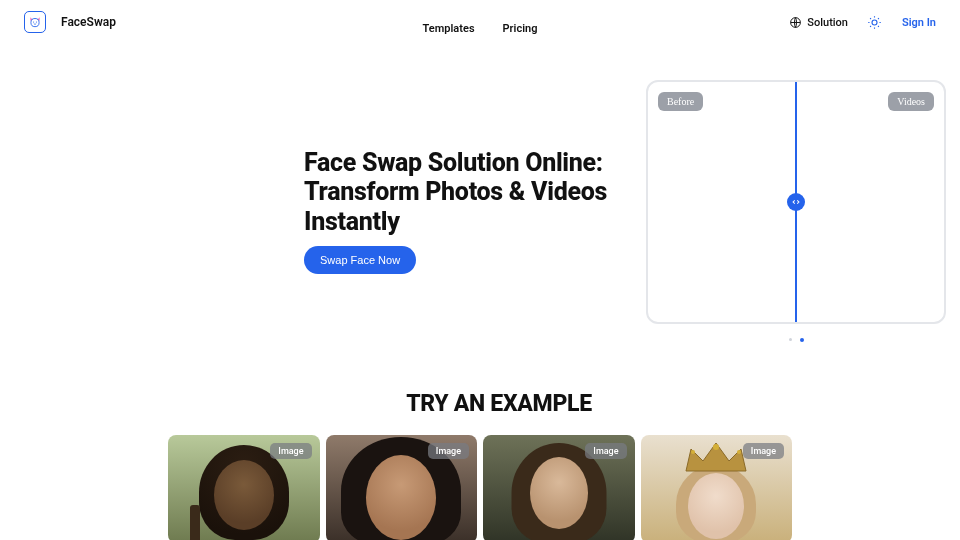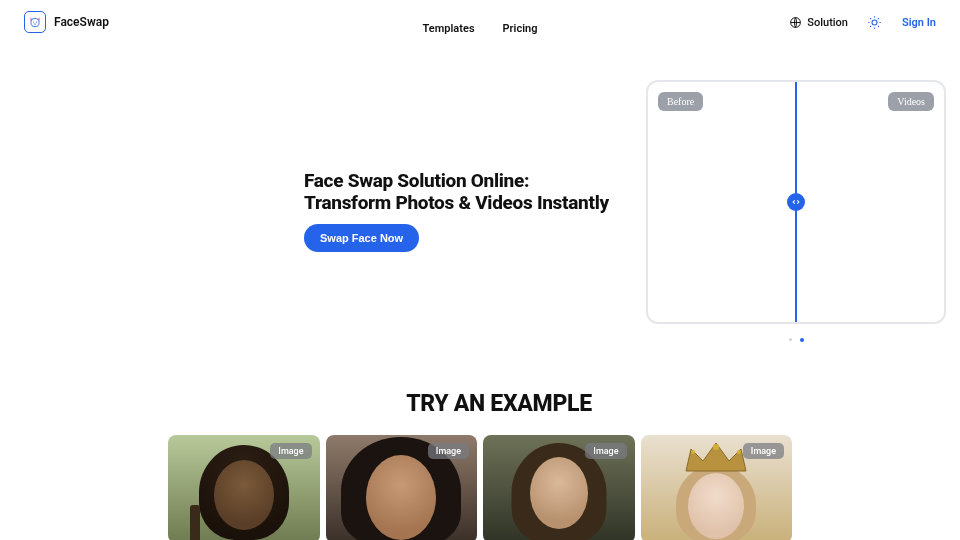--- a/index.html
+++ b/index.html
@@ -1,38 +1,38 @@
 <!DOCTYPE html>
 <html><head>
 <meta charset="utf-8">
 <style>
 * { margin: 0; padding: 0; box-sizing: border-box; }
 body { font-family: -apple-system, BlinkMacSystemFont, 'Segoe UI', Roboto, sans-serif; width: 960px; height: 540px; overflow: hidden; background: #fff; color: #111; }
 
 
 .header { display: flex; align-items: center; justify-content: space-between; padding: 12px 24px; height: 44px; }
-.header-left { display: flex; align-items: center; gap: 8px; }
+.header-left { display: flex; align-items: center; gap: 15px; }
 .logo-box { width: 22px; height: 22px; border: 1.5px solid #2563eb; border-radius: 5px; display: flex; align-items: center; justify-content: center; font-size: 13px; }
 .brand { font-size: 12px; font-weight: 600; }
 .header-center { display: flex; gap: 28px; position: absolute; left: 50%; transform: translateX(-50%); margin-top: 12px; }
 .nav-link { font-size: 11px; font-weight: 600; color: #111; text-decoration: none; cursor: pointer; }
 .header-right { display: flex; align-items: center; gap: 18px; }
 .lang { display: flex; align-items: center; gap: 5px; font-size: 11px; font-weight: 500; cursor: pointer; }
 .globe { width: 13px; height: 13px; }
 .theme-btn { width: 18px; height: 18px; display: flex; align-items: center; justify-content: center; cursor: pointer; color: #2563eb; }
 .signin { font-size: 11px; font-weight: 600; color: #2563eb; cursor: pointer; }
 
 
 .hero { display: flex; padding: 36px 24px 0 24px; gap: 10px; align-items: center; }
 .hero-left { flex: 0 0 310px; padding-left: 152px; padding-right: 0; box-sizing: content-box; width: 310px; }
 .hero-left { flex: none; width: 310px; margin-left: 152px; }
 .hero { padding: 36px 0 0 0; }
-.hero-title { font-size: 19px; font-weight: 800; line-height: 1.18; letter-spacing: -0.3px; margin-bottom: 10px; }
+.hero-title { font-size: 25px; font-weight: 800; line-height: 1.18; letter-spacing: -0.3px; margin-bottom: 10px; }
 .hero-sub { font-size: 11px; color: #444; line-height: 1.5; margin-bottom: 16px; max-width: 290px; }
-.cta { background: #2563eb; color: #fff; border: none; padding: 8px 16px; border-radius: 16px; font-size: 11px; font-weight: 700; cursor: pointer; }
+.cta { background: #2563eb; color: #fff; border: none; padding: 8px 16px; border-radius: 16px; font-size: 11px; font-weight: 400; cursor: pointer; }
 
 .hero-right { position: relative; margin-left: 22px; }
 .compare { width: 300px; height: 244px; border: 2px solid #e4e6ea; border-radius: 12px; position: relative; background: #fff; overflow: hidden; }
 .badge { position: absolute; top: 10px; background: #9ca0a8; color: #fff; font-size: 10px; font-weight: 500; padding: 4px 9px; border-radius: 6px; font-family: Liberation Serif, serif; }
 .badge.before { left: 10px; }
 .badge.after { right: 10px; }
 .divider { position: absolute; left: 50%; top: 0; bottom: 0; width: 2px; background: #2563eb; transform: translateX(-50%); }
 .handle { position: absolute; left: 50%; top: 50%; width: 18px; height: 18px; background: #2563eb; border-radius: 50%; transform: translate(-50%, -50%); display: flex; align-items: center; justify-content: center; cursor: ew-resize; }
 .handle svg { width: 10px; height: 10px; }
 

